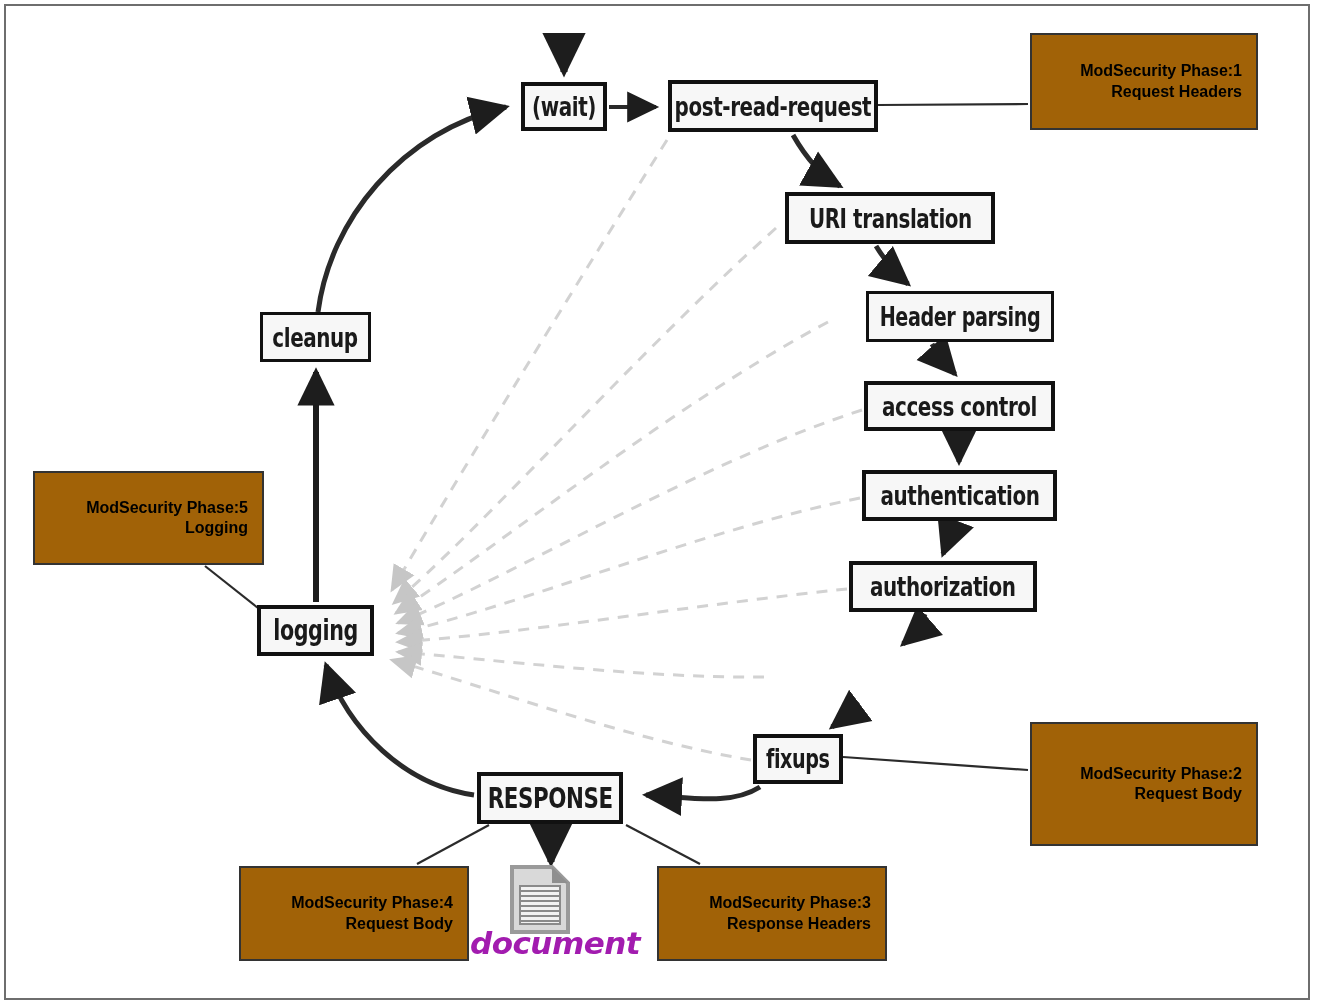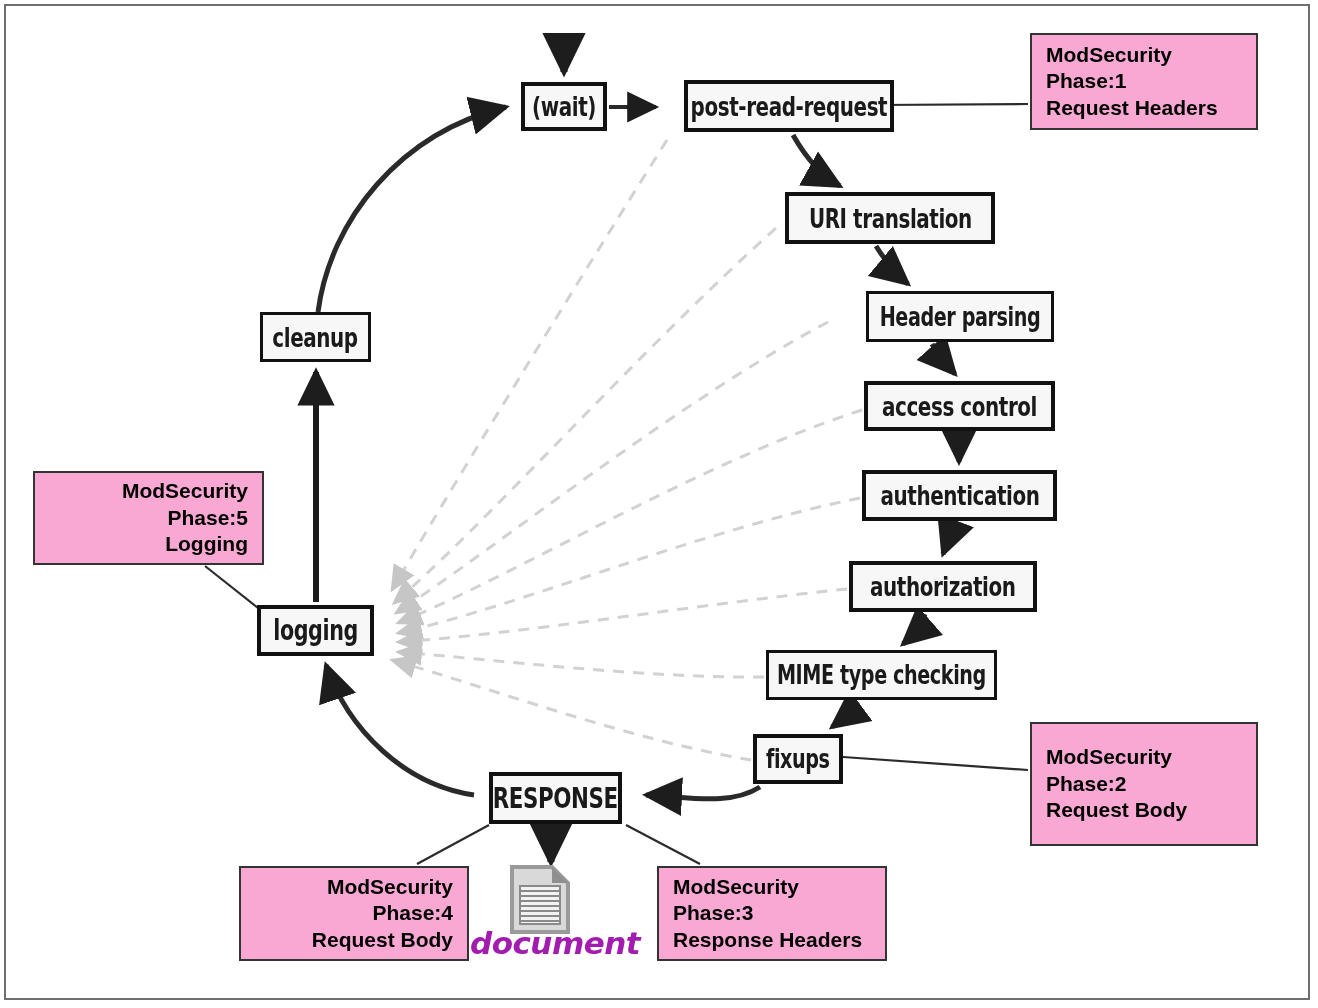--- a/index.html
+++ b/index.html
@@ -56,32 +56,33 @@
   .node .inner {
     display: block;
     transform: scaleX(0.82);
     transform-origin: center center;
   }
   .node.thin { border-width: 3px; }
   
   .note {
     position: absolute;
     box-sizing: border-box;
-    background: #f9a8d4;
+    background: #a16207;
     border: 2px solid #333333;
     display: flex;
     flex-direction: column;
     justify-content: center;
     padding: 6px 14px;
     z-index: 6;
     font-family: "Liberation Sans", sans-serif;
     font-weight: bold;
-    font-size: 21px;
+    font-size: 16px;
     line-height: 1.26;
     color: #000000;
+    align-items: flex-end;
   }
   .note.right-al { text-align: right; }
   .note.left-al { text-align: left; }
   
   #doc-icon {
     position: absolute;
     z-index: 5;
   }
   #doc-label {
     position: absolute;
@@ -163,21 +164,21 @@
       <path d="M1028,770 L843,757"></path>
       <path d="M417,864 L489,825"></path>
       <path d="M700,864 L626,825"></path>
     </g>
   </svg>
 
   <div class="node" style="left:521px;top:82px;width:86px;height:49px;font-size:27px;">
     <span class="inner">(wait)</span>
   </div>
 
-  <div class="node" style="left:668px;top:80px;width:210px;height:52px;font-size:27px;margin-left:16px;">
+  <div class="node" style="left:668px;top:80px;width:210px;height:52px;font-size:27px;">
     <span class="inner">post-read-request</span>
   </div>
 
   <div class="node" style="left:778px;top:192px;width:210px;height:52px;font-size:27px;margin-left:7px;">
     <span class="inner">URI translation</span>
   </div>
 
   <div class="node thin" style="left:830px;top:291px;width:188px;height:51px;font-size:26px;margin-left:36px;">
     <span class="inner">Header parsing</span>
   </div>
@@ -187,29 +188,26 @@
   </div>
 
   <div class="node" style="left:864px;top:381px;width:191px;height:50px;font-size:27px;">
     <span class="inner">access control</span>
   </div>
 
   <div class="node" style="left:849px;top:561px;width:188px;height:51px;font-size:27px;">
     <span class="inner">authorization</span>
   </div>
 
-  <div class="node thin" style="left:766px;top:650px;width:231px;height:50px;font-size:26px;">
-    <span class="inner">MIME type checking</span>
-  </div>
 
   <div class="node" style="left:753px;top:734px;width:90px;height:50px;font-size:26px;">
     <span class="inner">fixups</span>
   </div>
 
-  <div class="node" style="left:477px;top:772px;width:133px;height:52px;font-size:29px;margin-left:12px;">
+  <div class="node" style="left:477px;top:772px;width:146px;height:52px;font-size:29px;">
     <span class="inner">RESPONSE</span>
   </div>
 
   <div class="node" style="left:257px;top:605px;width:117px;height:51px;font-size:28px;">
     <span class="inner">logging</span>
   </div>
 
   <div class="node thin" style="left:260px;top:312px;width:111px;height:50px;font-size:27px;">
     <span class="inner">cleanup</span>
   </div>

